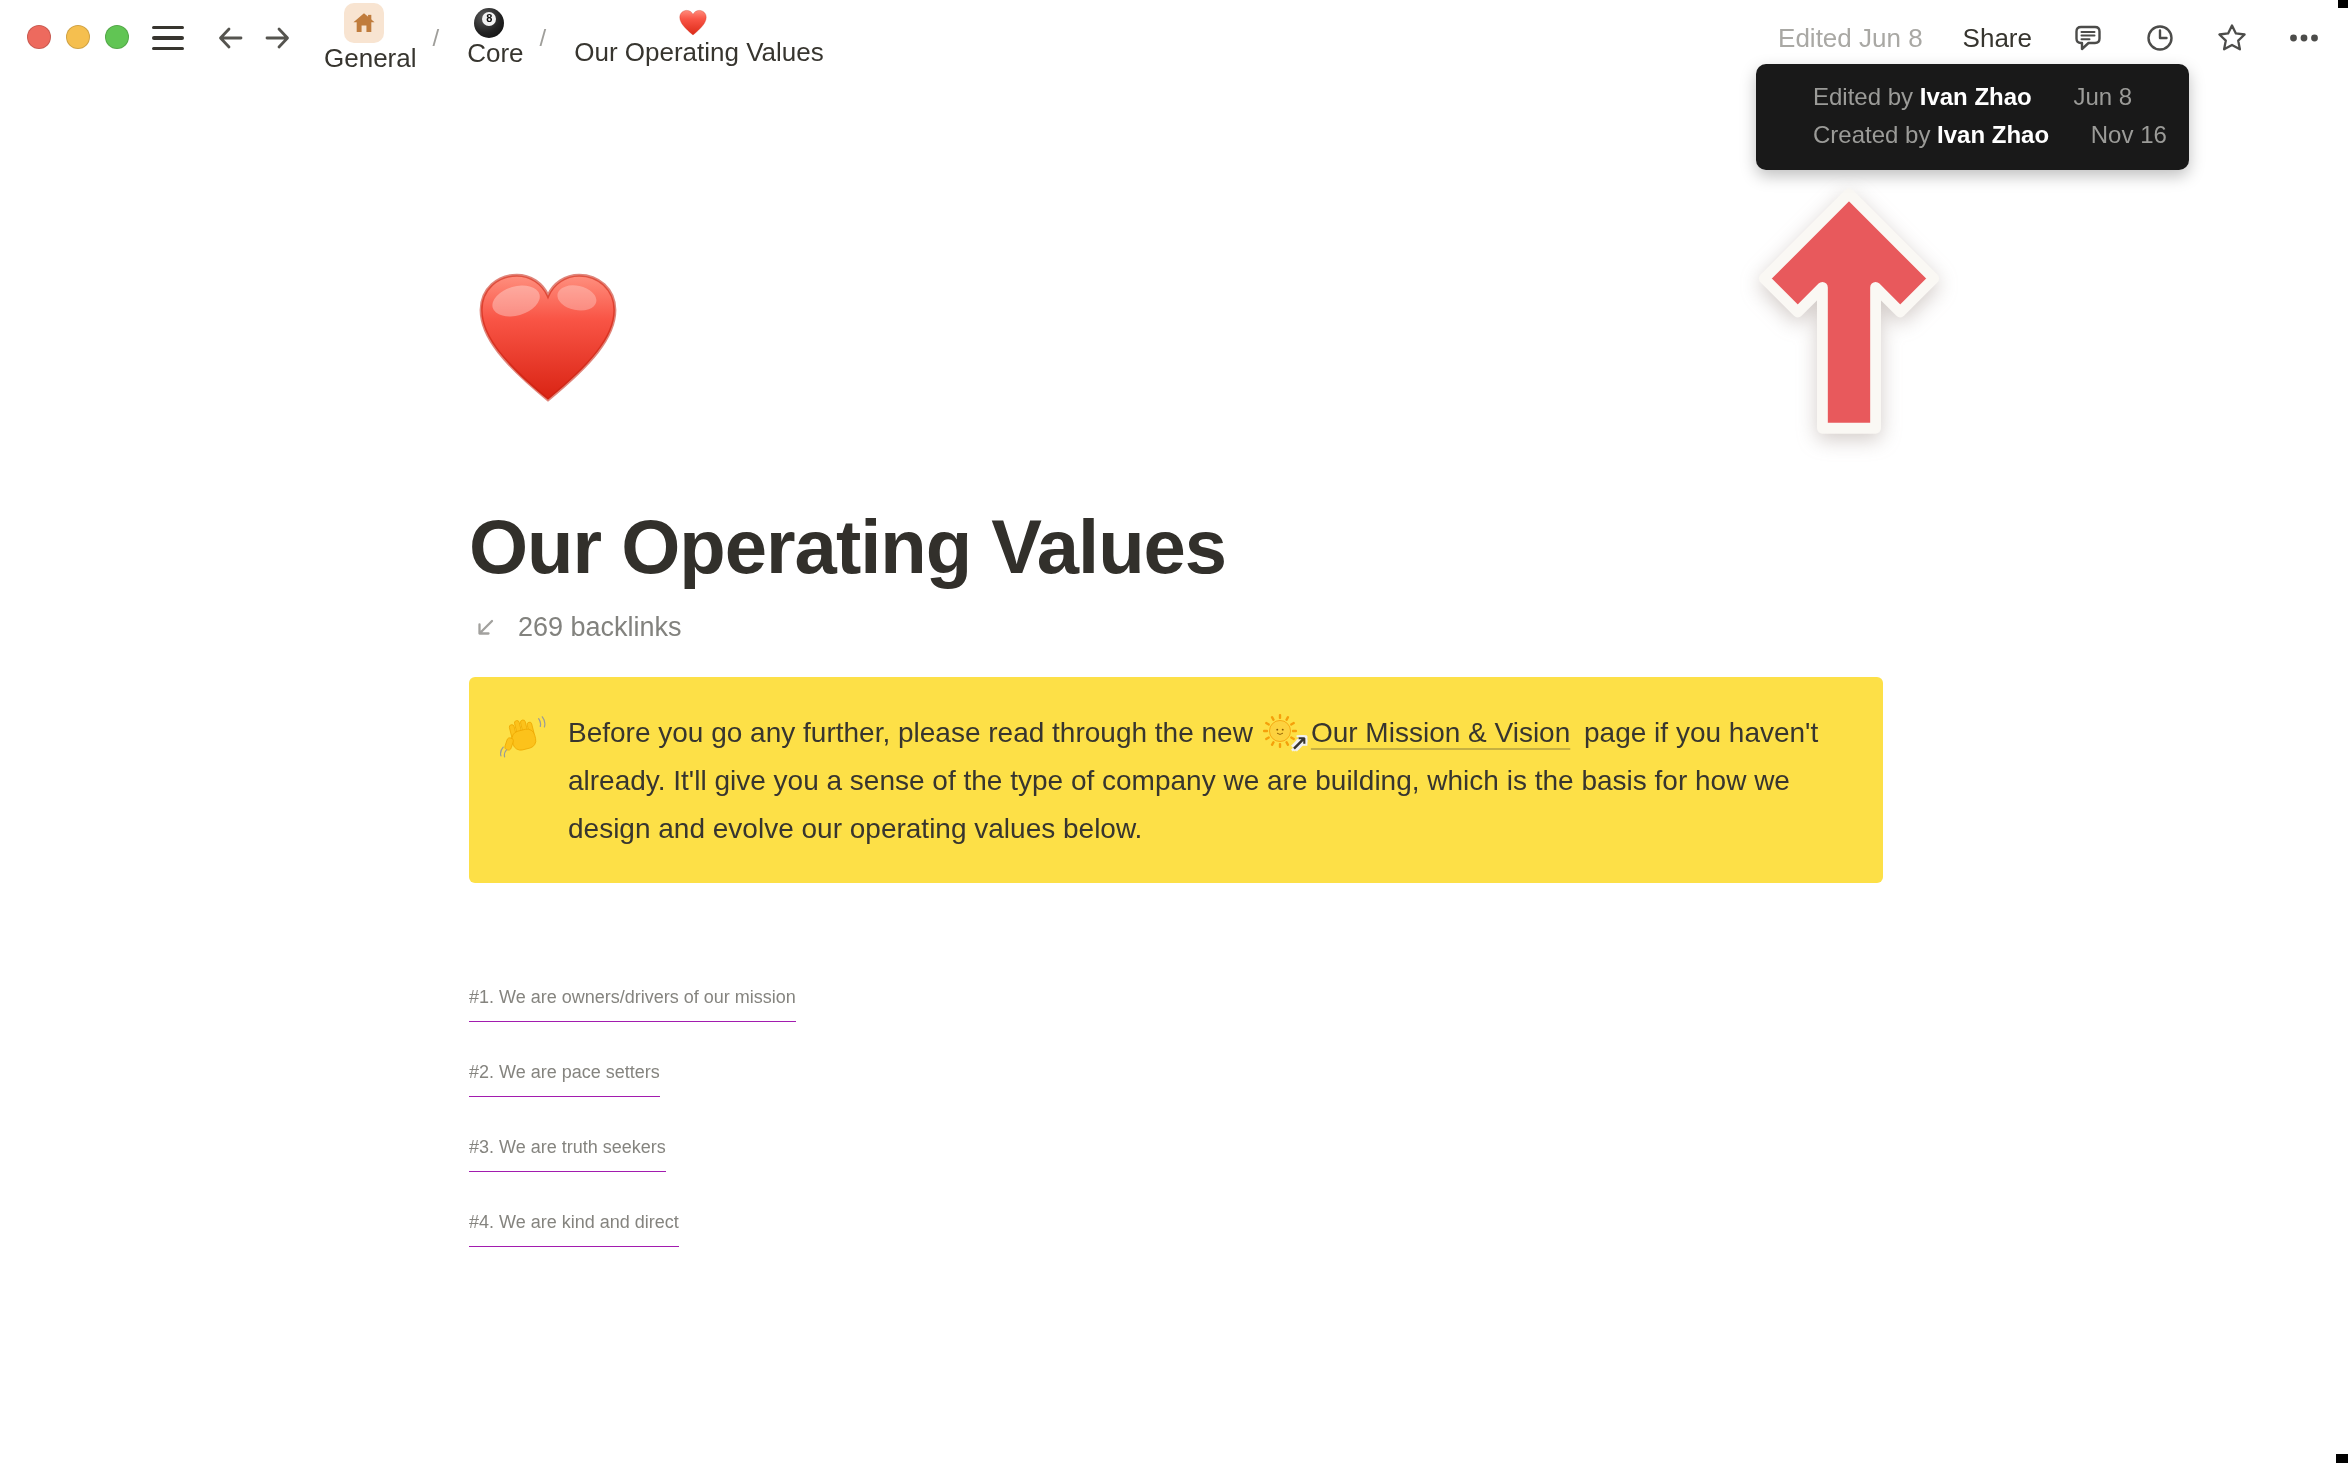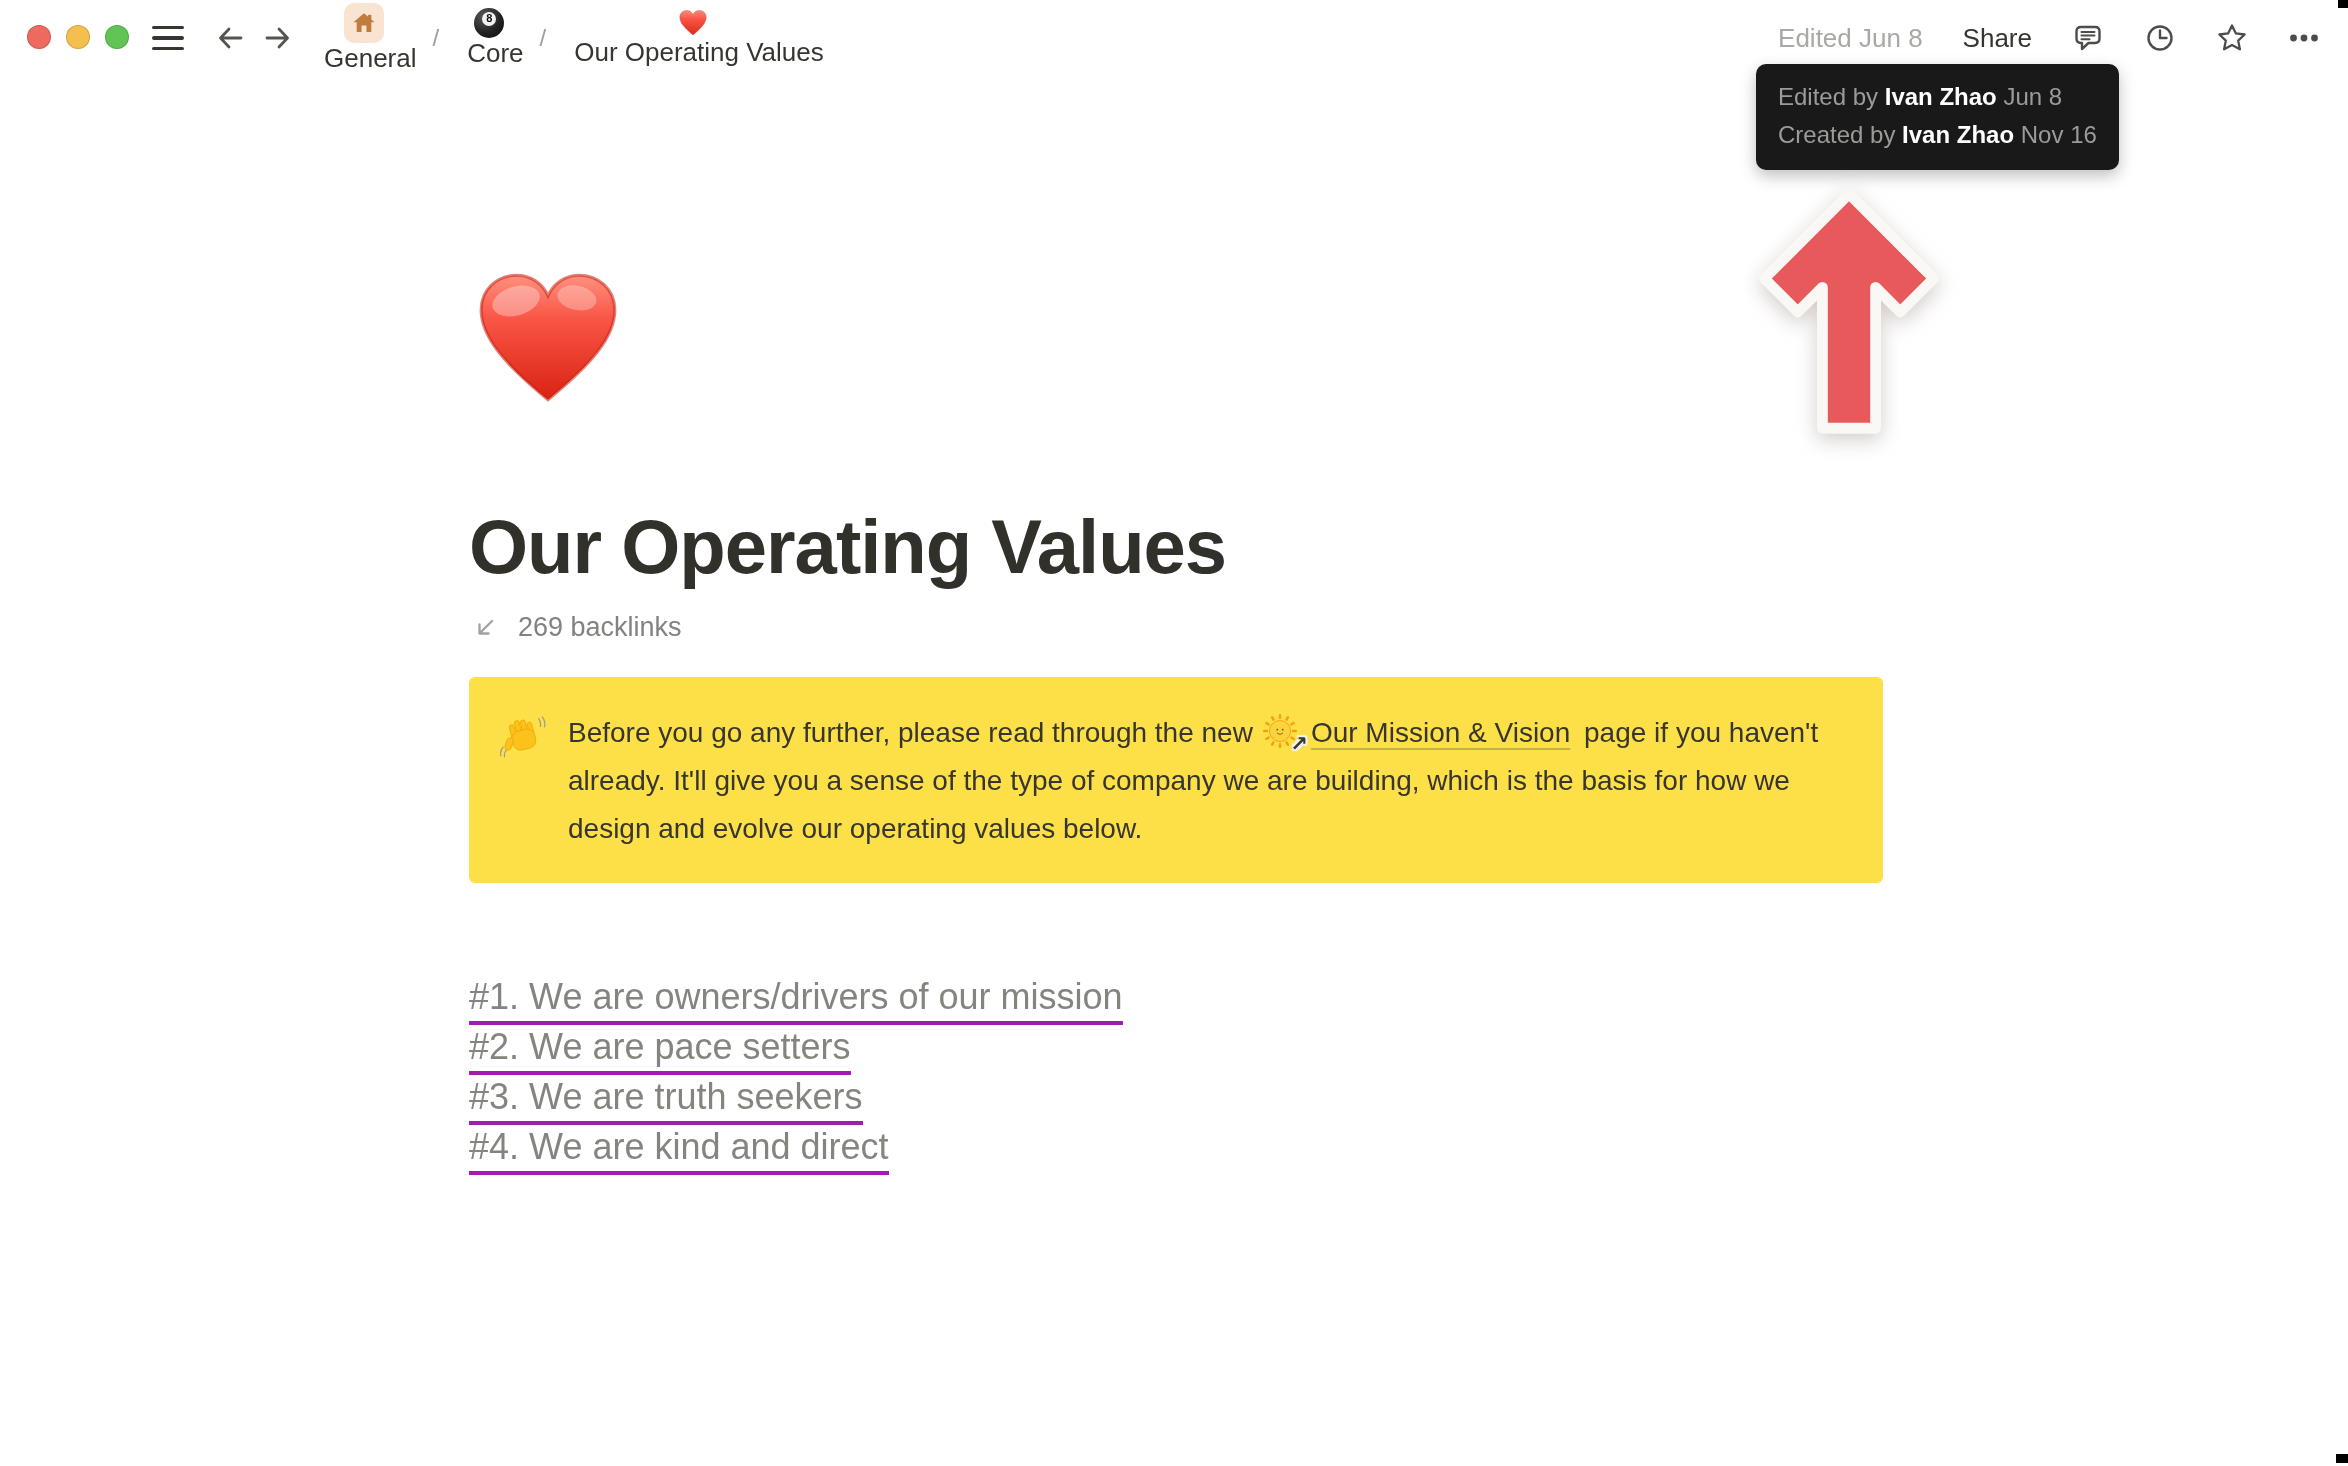--- a/index.html
+++ b/index.html
@@ -31,21 +31,21 @@
 
   .topbar-right { position:absolute; right:28px; top:0; height:76px; display:flex; align-items:center; gap:40px; }
   .edited { color:#a9a8a4; font-size:26px; white-space:nowrap; cursor:default; }
   .share { color:#37352f; font-size:26px; white-space:nowrap; cursor:pointer; }
   .tb-icon { width:32px; height:32px; cursor:pointer; display:block; }
 
   
   .tooltip { position:absolute; left:1756px; top:64px; background:#191919; border-radius:10px;
     padding:14px 22px 16px 22px; font-size:24px; line-height:38px; white-space:nowrap;
     box-shadow:0 6px 16px rgba(0,0,0,.25); z-index:30; }
-  .tooltip .dim { color:#9b9b98; }
+  .tooltip .dim { color:#9b9b98;margin-left:35px; }
   .tooltip .name { color:#ffffff; font-weight:bold; }
 
   
   .big-arrow { position:absolute; left:1750px; top:180px; width:198px; height:266px; z-index:20;
     filter:drop-shadow(0 6px 10px rgba(130,110,100,.35)); }
 
   
   .content { position:absolute; left:467px; top:0; width:1416px; }
   .page-icon { position:absolute; left:5px; top:268px; width:152px; height:142px; cursor:pointer; }
   .page-title { position:absolute; left:2px; top:503px; font-size:76px; font-weight:bold; letter-spacing:-1px; color:#32302b; white-space:nowrap; cursor:text; }
@@ -56,22 +56,22 @@
     padding:32px 40px 30px 31px; display:flex; align-items:flex-start; }
   .callout-icon { flex:0 0 auto; width:46px; height:46px; margin-top:6px; }
   .callout-text { margin-left:22px; font-size:28px; line-height:48px; color:#37352f; max-width:1285px; }
   .inline-link { color:#37352f; text-decoration:underline; text-decoration-color:rgba(55,53,47,.28); text-decoration-thickness:2px; text-underline-offset:6px; cursor:pointer; }
   .link-chip { display:inline-block; position:relative; width:38px; height:34px; vertical-align:-6px; margin:0 10px 0 8px; }
   .link-chip .sun { width:34px; height:34px; }
   .link-chip .ne-arrow { position:absolute; right:-7px; bottom:-7px; font-family:"DejaVu Sans",sans-serif; font-size:21px; font-weight:bold; color:#37352f; line-height:1;
     text-shadow:-2px -2px 0 #f1f1ef, 2px -2px 0 #f1f1ef, -2px 2px 0 #f1f1ef, 2px 2px 0 #f1f1ef, 0 2px 0 #f1f1ef, 0 -2px 0 #f1f1ef; }
 
   .toc { position:absolute; left:2px; top:975px; display:flex; flex-direction:column; align-items:flex-start; }
-  .toc-link { font-size:36px; line-height:44px; color:#85847f; margin-bottom:0; cursor:pointer;
-    border-bottom:4px solid #a21caf; padding-bottom:2px; white-space:nowrap; }
+  .toc-link { font-size:18px; line-height:44px; color:#85847f; margin-bottom:28px; cursor:pointer;
+    border-bottom:1px solid #a21caf; padding-bottom:2px; white-space:nowrap; }
 
   .corner-mark { position:absolute; background:#000; }
   .corner-mark.tr { left:2338px; top:0; width:10px; height:8px; }
   .corner-mark.br { left:2336px; top:1454px; width:12px; height:9px; }
 </style>
 </head>
 <body>
 
 <div class="app">
 

